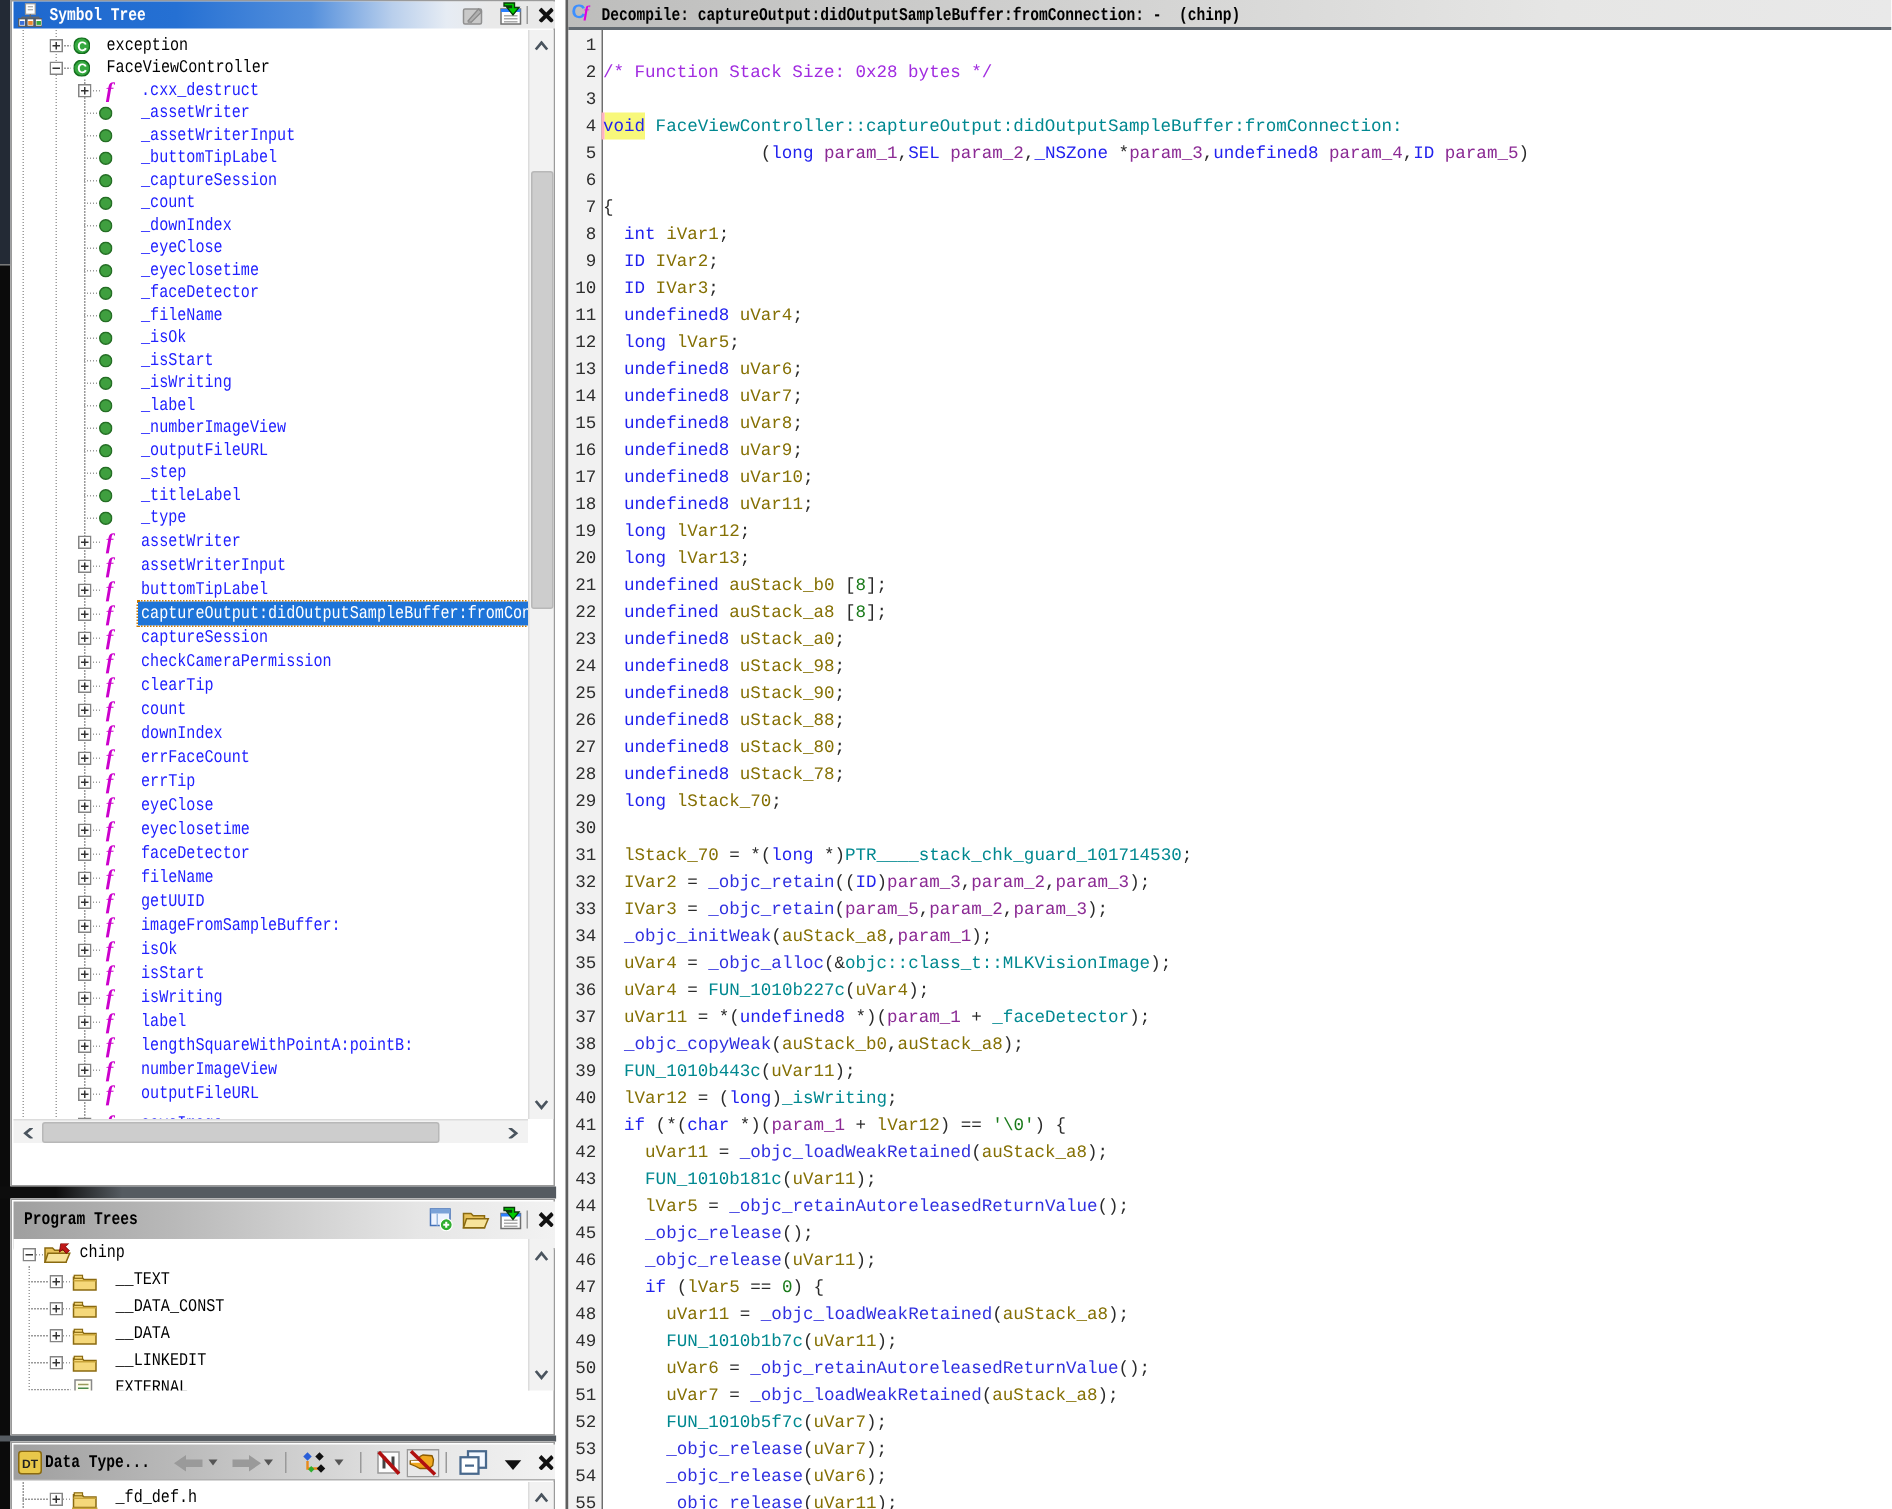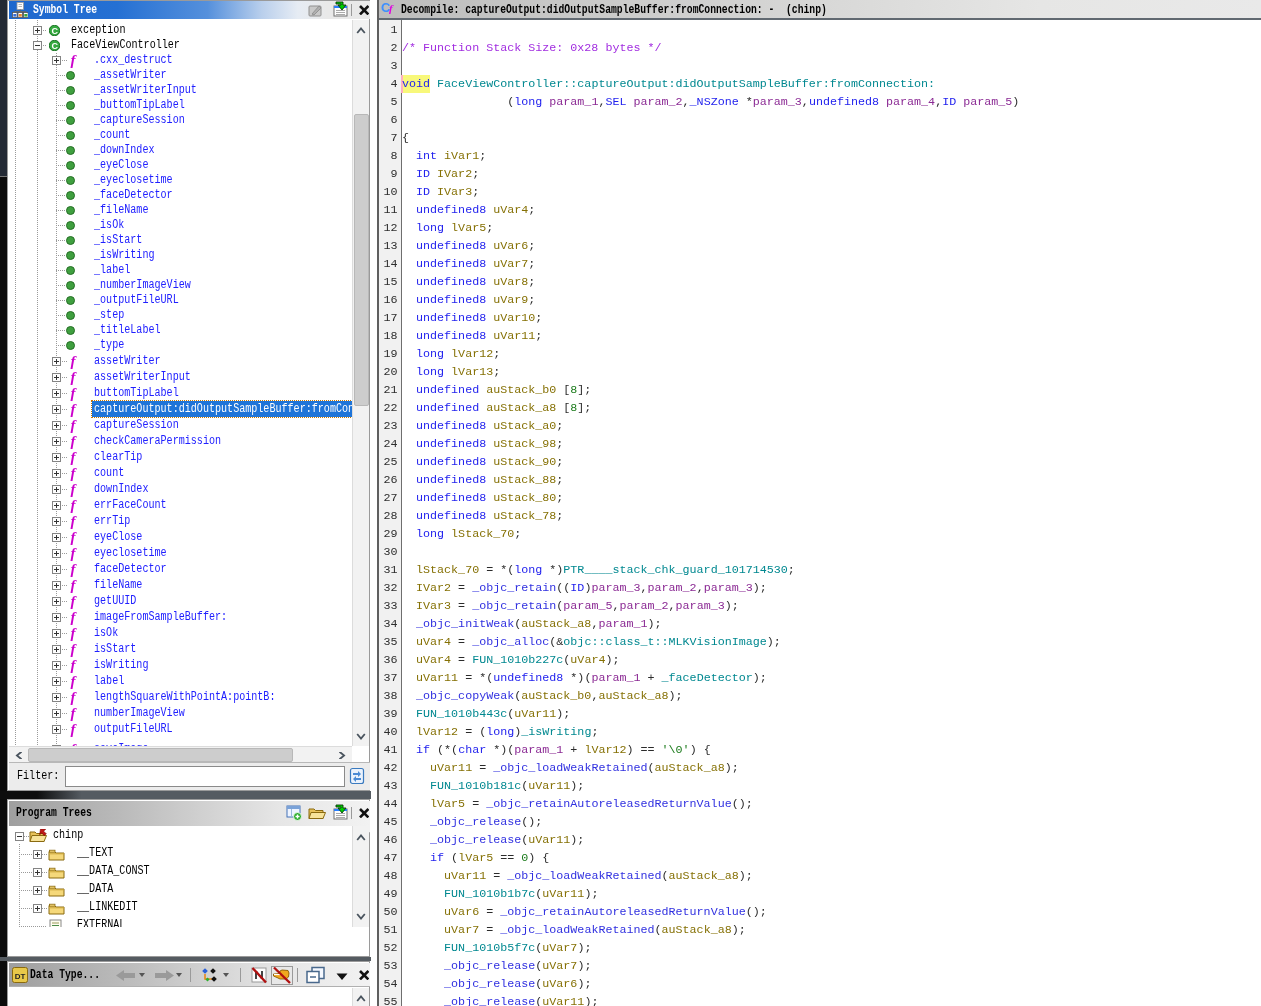--- a/index.html
+++ b/index.html
@@ -450,29 +450,20 @@
           <path d="M1.2 1 L5 5.6 L8.8 1" fill="none" stroke="#4a545e" stroke-width="1.8"></path>
         </g>
       </svg>
 <svg style="position:absolute;left:328px;top:4.5px" width="10" height="7" viewBox="0 0 10 7">
         <g transform="rotate(-90 5 3.5)">
           <path d="M1.2 1 L5 5.6 L8.8 1" fill="none" stroke="#4a545e" stroke-width="1.8"></path>
         </g>
       </svg>
 <div class="abs" style="left:19px;top:1px;width:265px;height:14px;background:#cdcdcd;border:1px solid #b8b8b8;border-radius:2px"></div>
 </div>
-<div class="abs" style="left:1px;top:761px;width:361px;height:28px;background:#ececec;border-top:1px solid #b8b8b8">
-<div class="abs trtext" style="left:8px;top:6px;color:#000">Filter:</div>
-<div class="abs" style="left:56px;top:3px;width:280px;height:21px;background:#fff;border:1px solid #8a8a8a"></div>
-<svg style="position:absolute;left:340px;top:4px" width="17" height="19" viewBox="0 0 17 19">
-        <rect x="1.5" y="1.5" width="13" height="15" rx="2" fill="#eaf2fc" stroke="#3a7abf" stroke-width="1.2"></rect>
-        <path d="M4 6 L9 6 L9 4 L12 7 L9 10 L9 8 L4 8 Z" fill="#4a8ad4"></path>
-        <path d="M12 11 L7 11 L7 9 L4 12 L7 15 L7 13 L12 13 Z" fill="#4a8ad4"></path>
-      </svg>
-</div>
 </div>
 <div class="abs" style="left:0;top:791px;width:371px;height:8px;background:linear-gradient(90deg,#0d0d0d 0%,#0d0d0d 10%,#555b61 22%,#555b61 100%)"></div>
 <div class="abs" style="left:7px;top:799px;width:363px;height:158px;background:#fff;border:1px solid #9a9a9a">
 <div class="abs" style="left:1px;top:1px;width:361px;height:32px;background:linear-gradient(90deg,#9f9f9f 0%,#b9b9b9 30%,#e6e6e6 75%,#f2f2f2 100%);border-bottom:1px solid #b0b0b0">
 <div class="abs hdrtext" style="left:7px;top:5px;color:#000">Program Trees</div>
 <svg style="position:absolute;left:277px;top:4px" width="16" height="16" viewBox="0 0 16 16">
         <rect x="1" y="1" width="13" height="11" fill="#eef4ff" stroke="#4472b8"></rect>
         <rect x="1" y="1" width="13" height="3" fill="#7aa2d8"></rect>
         <line x1="5.5" y1="4" x2="5.5" y2="12" stroke="#9ab8dd"></line>
         <circle cx="11.5" cy="11.5" r="4" fill="#2fae2f" stroke="#fff" stroke-width="0.8"></circle>
@@ -634,20 +625,37 @@
         <line x1="5" y1="11" x2="11" y2="11" stroke="#48688c" stroke-width="1.5"></line>
       </svg>
 <svg style="position:absolute;left:326px;top:9px" width="14" height="9" viewBox="0 0 14 9">
         <path d="M1.5 1.5 L12.5 1.5 L7 8 Z" fill="#111"></path>
       </svg>
 <svg style="position:absolute;left:349.8px;top:6.8px" width="10.4" height="10.4" viewBox="0 0 10.4 10.4">
         <line x1="1" y1="1" x2="9.4" y2="9.4" stroke="#111" stroke-width="2.6"></line>
         <line x1="9.4" y1="1" x2="1" y2="9.4" stroke="#111" stroke-width="2.6"></line>
       </svg>
 </div>
+<div class="abs" style="left:1px;top:26px;width:344px;height:19px;overflow:hidden;background:#fff">
+<div class="abs" style="left:6px;top:0;width:1px;height:19px;background-image:repeating-linear-gradient(180deg,#9a9a9a 0 1px,transparent 1px 2px)"></div>
+<div class="abs" style="left:6px;top:11px;width:17px;height:1px;background-image:repeating-linear-gradient(90deg,#9a9a9a 0 1px,transparent 1px 2px)"></div>
+<svg style="position:absolute;left:23.5px;top:6.5px" width="9" height="9" viewBox="0 0 9 9">
+        <rect x="0.5" y="0.5" width="8" height="8" fill="#fdfdfd" stroke="#848484"></rect>
+        <line x1="2" y1="4.5" x2="7" y2="4.5" stroke="#333" stroke-width="1"></line>
+        <line x1="4.5" y1="2" x2="4.5" y2="7" stroke="#333" stroke-width="1"></line>
+      </svg>
+<div class="abs" style="left:33px;top:11px;width:5px;height:1px;background-image:repeating-linear-gradient(90deg,#9a9a9a 0 1px,transparent 1px 2px)"></div>
+<svg style="position:absolute;left:39px;top:5px" width="17" height="13" viewBox="0 0 17 13">
+        <path d="M1 3.5 L1 12 L16 12 L16 5 L8 5 L6.5 3.5 Z" fill="#f5d87a" stroke="#8a6a10" stroke-width="1"></path>
+        <path d="M1 5.8 L16 5.8" stroke="#caa53a" stroke-width="1"></path>
+        <rect x="1.5" y="2.2" width="5.5" height="2" fill="#f5d87a" stroke="#8a6a10" stroke-width="0.8"></rect>
+      </svg>
+<div class="trtext abs" style="left:68px;top:3px;color:#000">_fd_def.h</div>
+<div class="abs" style="left:39px;top:17px;width:17px;height:2px;background:#caa53a"></div>
+</div>
 <div class="abs" style="left:344px;top:26px;width:17px;height:19px;background:#f2f2f2;border-left:1px solid #dcdcdc">
 <svg style="position:absolute;left:3px;top:6.5px" width="10" height="7" viewBox="0 0 10 7">
         <g transform="rotate(180 5 3.5)">
           <path d="M1.2 1 L5 5.6 L8.8 1" fill="none" stroke="#4a545e" stroke-width="1.8"></path>
         </g>
       </svg>
 </div>
 </div>
 <div class="abs" style="left:371px;top:0;width:890px;height:1006px;background:#fff">
 <div class="abs" style="left:0;top:0;width:6px;height:1006px;background:#fff"></div>

